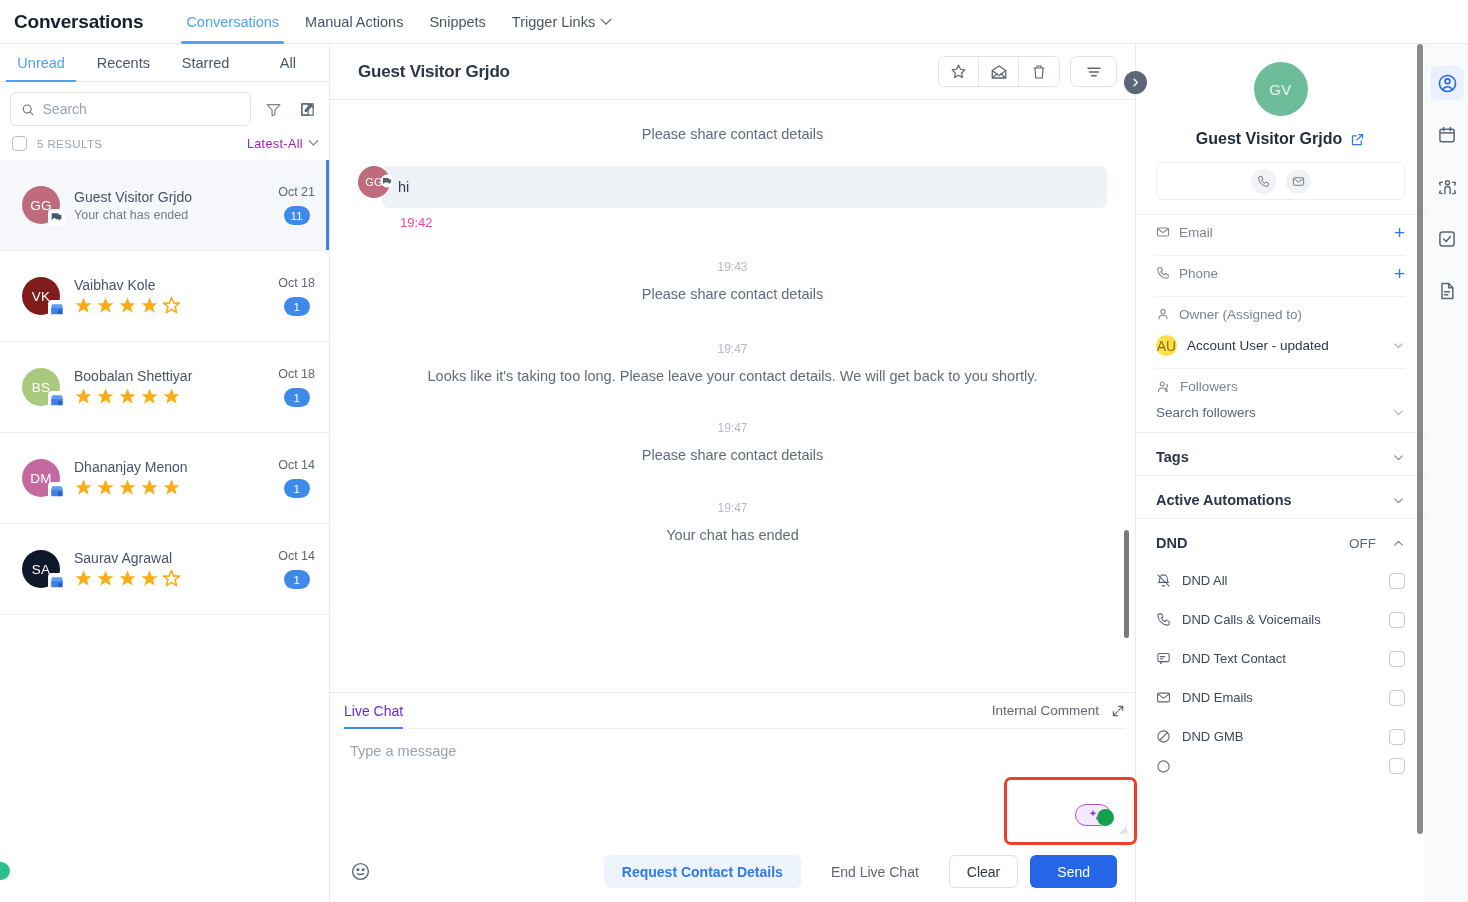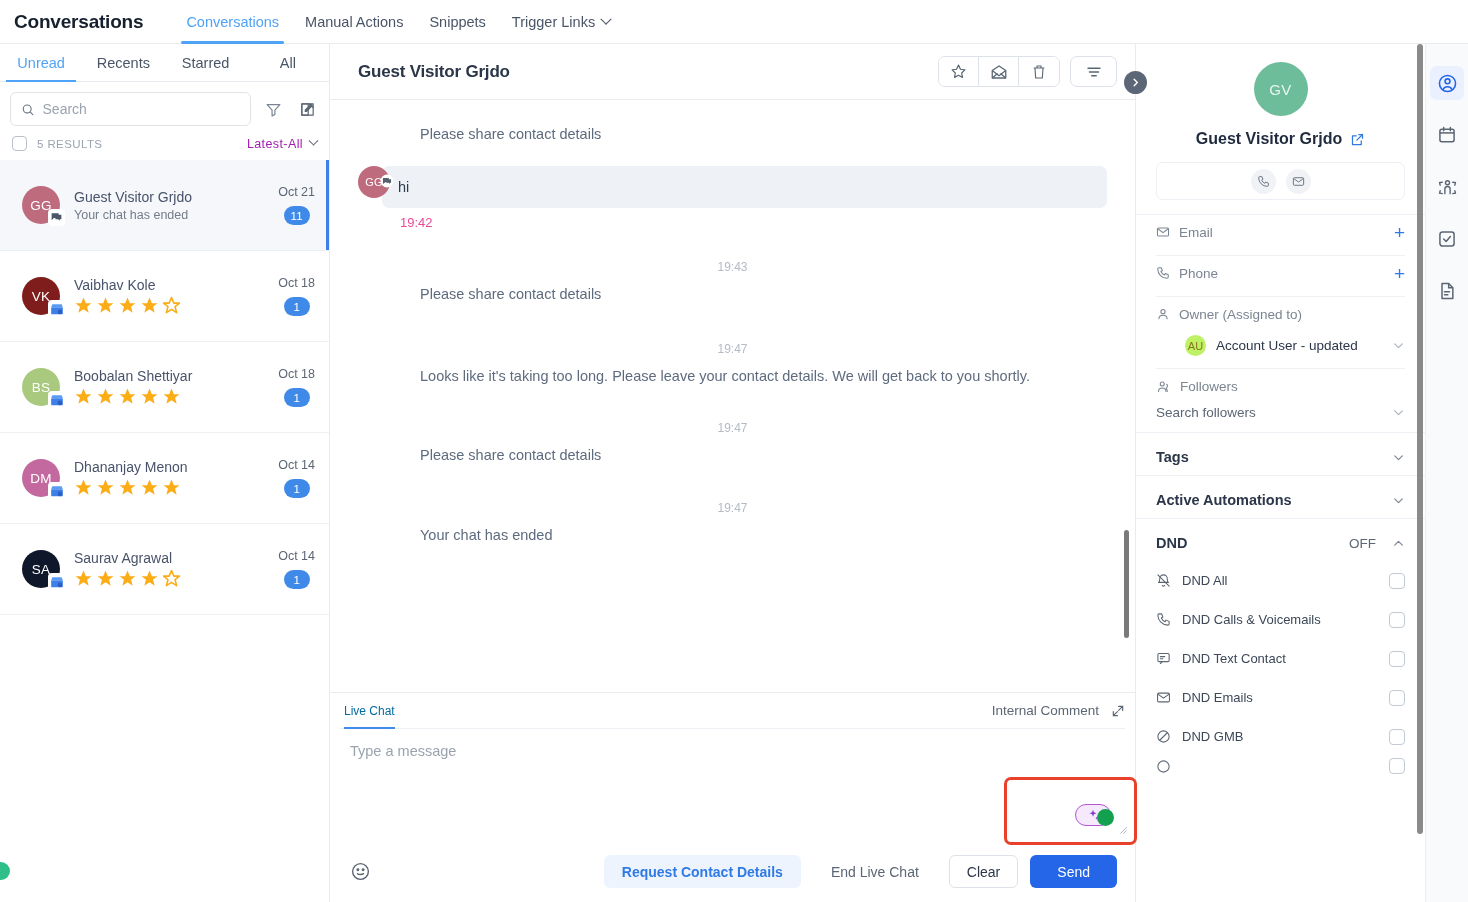--- a/index.html
+++ b/index.html
@@ -126,38 +126,38 @@
     width: 40px; display: flex; align-items: center; justify-content: center;
     cursor: pointer; border-right: 1px solid #dde2e8; background: #fff;
   }
   .btn-group .gbtn:last-child { border-right: none; }
   .single-btn {
     width: 47px; height: 31px; border: 1px solid #dde2e8; border-radius: 7px;
     display: flex; align-items: center; justify-content: center; cursor: pointer; background: #fff;
   }
 
   .thread { flex: 1 1 auto; position: relative; overflow: hidden; padding: 18px 0 0 0; }
-  .sys-msg { font-size: 14.5px; color: #5e6b7e; padding: 6px 90px; line-height: 1.5; }
+  .sys-msg { text-align: center; font-size: 14.5px; color: #5e6b7e; padding: 6px 90px; line-height: 1.5; }
   .ts { text-align: center; font-size: 12px; color: #b4bbc4; }
   .msg-row { display: flex; align-items: flex-start; gap: 0; padding: 14px 28px 0 28px; }
   .msg-av { position: relative; flex: 0 0 auto; z-index: 2; }
   .bubble {
     background: #eef1f6; border-radius: 7px; padding: 13px 16px;
     font-size: 14.5px; color: #2f3c4e; flex: 1 1 auto; margin-left: -8px;
   }
   .msg-ts { font-size: 13px; color: #ec4899; padding: 7px 0 0 70px; }
   .thread-scroll {
     position: absolute; right: 6px; top: 430px; width: 5px; height: 108px;
     background: #7a7a7a; border-radius: 3px;
   }
 
   
   .composer { flex: 0 0 auto; border-top: 1px solid #e8ebef; padding: 0 10px; }
   .comp-tabs { display: flex; align-items: center; height: 36px; padding: 0 0 0 4px; border-bottom: 1px solid #eceff3; }
-  .comp-tab { font-size: 12px; color: #0369a1; position: relative; height: 36px; display: flex; align-items: center; cursor: pointer; }
+  .comp-tab { font-size: 14px; color: #6d28d9; position: relative; height: 36px; display: flex; align-items: center; cursor: pointer; }
   .comp-tab::after { content: ""; position: absolute; left: 0; right: 0; bottom: 0; height: 2px; background: #3f8ae8; }
   .comp-tabs .sp { flex: 1 1 auto; }
   .comp-internal { font-size: 13.5px; color: #5c6675; cursor: pointer; margin-right: 12px; }
   .comp-area { position: relative; height: 118px; padding: 14px 8px 0 10px; }
   .comp-ph { font-size: 14.5px; color: #9aa3ae; }
   .comp-actions { display: flex; align-items: center; gap: 12px; padding: 8px 8px 14px 10px; }
   .comp-actions .sp { flex: 1 1 auto; }
   .btn {
     height: 33px; padding: 0 17px; border-radius: 6px; font-size: 14px;
     display: flex; align-items: center; justify-content: center; cursor: pointer;
@@ -211,22 +211,22 @@
   }
   .rp-sec-hd .sp { flex: 1 1 auto; }
   .sec-divider { border-top: 1px solid #eceff3; }
   .fld { padding: 4px 0 10px 0; border-bottom: 1px solid #eff1f4; }
   .fld-row { display: flex; align-items: center; gap: 9px; height: 26px; }
   .fld-label { font-size: 13.5px; color: #7b8591; }
   .fld-row .sp { flex: 1 1 auto; }
   .plus { color: #2f7ae5; font-size: 19px; line-height: 1; cursor: pointer; }
   .owner-row { display: flex; align-items: center; gap: 10px; padding: 8px 0 2px 0; }
   .owner-av {
-    width: 21px; height: 21px; border-radius: 50%; background: #bef264; color: #8a7320;
-    display: flex; align-items: center; justify-content: center; font-size: 11px; margin-left: 29px;
+    width: 21px; height: 21px; border-radius: 50%; background: #fde047; color: #8a7320;
+    display: flex; align-items: center; justify-content: center; font-size: 14px;
   }
   .owner-name { font-size: 13.5px; color: #2b3648; flex: 1 1 auto; }
   .follow-in { font-size: 13.5px; color: #5c6675; padding: 6px 0 2px 0; display: flex; align-items: center; }
   .dnd-val { font-size: 13.5px; color: #5c6675; font-weight: normal; margin-right: 16px; }
   .dnd-row { display: flex; align-items: center; gap: 11px; height: 39px; }
   .dnd-lbl { font-size: 13px; color: #3c4758; flex: 1 1 auto; }
   .dnd-box { width: 16px; height: 16px; border: 1.6px solid #c3cad3; border-radius: 4px; cursor: pointer; }
   .rp-scroll { position: absolute; right: 2px; top: 0; width: 6px; height: 790px; background: #8a8a8a; border-radius: 3px; }
 
   

